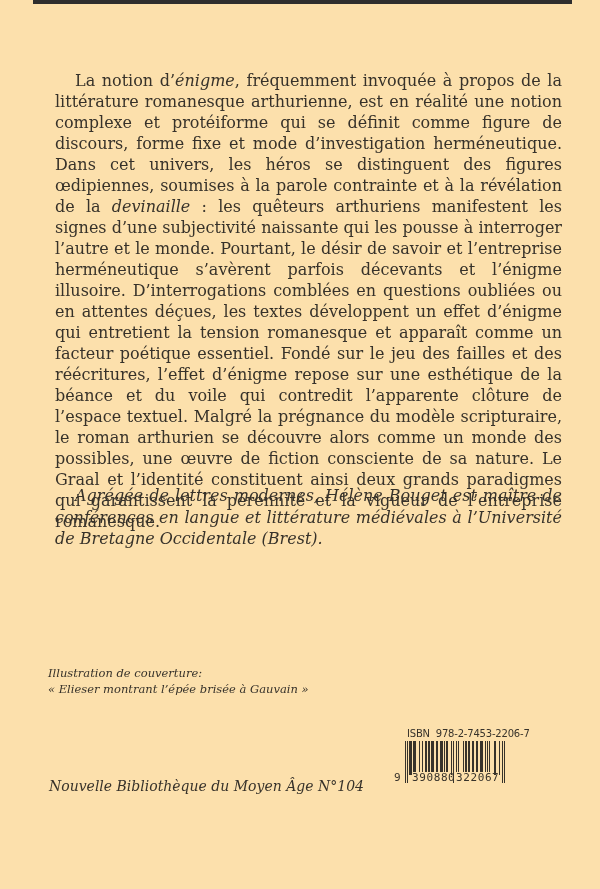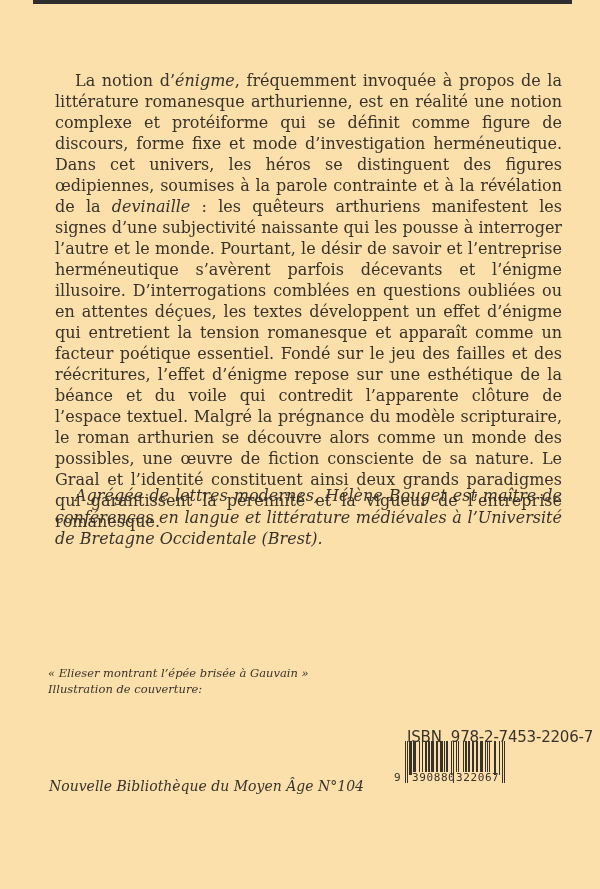--- a/index.html
+++ b/index.html
@@ -38,21 +38,21 @@
     hyphens:auto;-webkit-hyphens:auto;
   }
   .credit{
     position:absolute;left:48px;top:666px;width:300px;
     font-size:11.5px;line-height:15.5px;
     font-style:italic;
   }
   .isbn-label{
     position:absolute;left:407px;top:728px;
     font-family:"DejaVu Sans", sans-serif;
-    font-size:15px;letter-spacing:-0.2px;
+    font-size:10px;letter-spacing:-0.2px;
     white-space:pre;
   }
   .barcode{
     position:absolute;left:405px;top:741px;
     width:100px;height:48px;
   }
   .barcode svg{
     position:absolute;left:0;top:0;
     width:100px;height:42px;
     fill:var(--ink);
@@ -79,22 +79,22 @@
 
 <div class="page">
 
   <div class="top-bar"></div>
 
   <p class="blurb"><span>La notion d’</span><em>énigme</em><span>, fréquemment invoquée à propos de la littérature romanesque arthurienne, est en réalité une notion complexe et protéiforme qui se définit comme figure de discours, forme fixe et mode d’investigation herméneutique. Dans cet univers, les héros se distinguent des figures œdipiennes, soumises à la parole contrainte et à la révélation de la </span><em>devinaille</em><span> : les quêteurs arthuriens manifestent les signes d’une subjectivité naissante qui les pousse à interroger l’autre et le monde. Pourtant, le désir de savoir et l’entreprise herméneutique s’avèrent parfois décevants et l’énigme illusoire. D’interrogations comblées en questions oubliées ou en attentes déçues, les textes développent un effet d’énigme qui entretient la tension romanesque et apparaît comme un facteur poétique essentiel. Fondé sur le jeu des failles et des réécritures, l’effet d’énigme repose sur une esthétique de la béance et du voile qui contredit l’apparente clôture de l’espace textuel. Malgré la prégnance du modèle scripturaire, le roman arthurien se découvre alors comme un monde des possibles, une œuvre de fiction consciente de sa nature. Le Graal et l’identité constituent ainsi deux grands paradigmes qui garantissent la pérennité et la vigueur de l’entreprise romanesque.</span></p>
 
   <p class="bio">Agrégée de lettres modernes, Hélène Bouget est maître de conférences en langue et littérature médiévales à l’Université de Bretagne Occidentale (Brest).</p>
 
   <div class="credit">
+    <div>Illustration de couverture:</div>
     <div>« Elieser montrant l’épée brisée à Gauvain »</div>
-    <div>Illustration de couverture:</div>
   </div>
 
   <div class="isbn-label">ISBN  978-2-7453-2206-7</div>
 
   <div class="barcode">
     <svg id="bars" viewBox="0 0 95 42" preserveAspectRatio="none">
         <rect x="0" y="0" width="1" height="42"></rect>
         <rect x="2" y="0" width="1" height="42"></rect>
         <rect x="4" y="0" width="1" height="34"></rect>
         <rect x="5" y="0" width="1" height="34"></rect>

